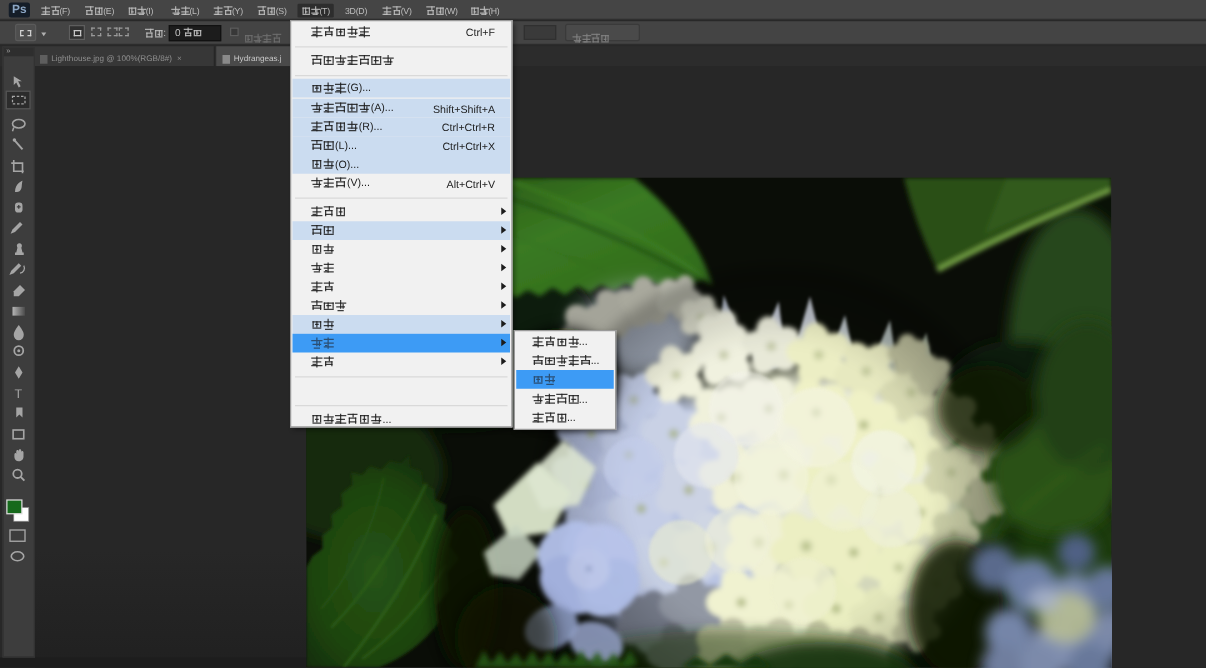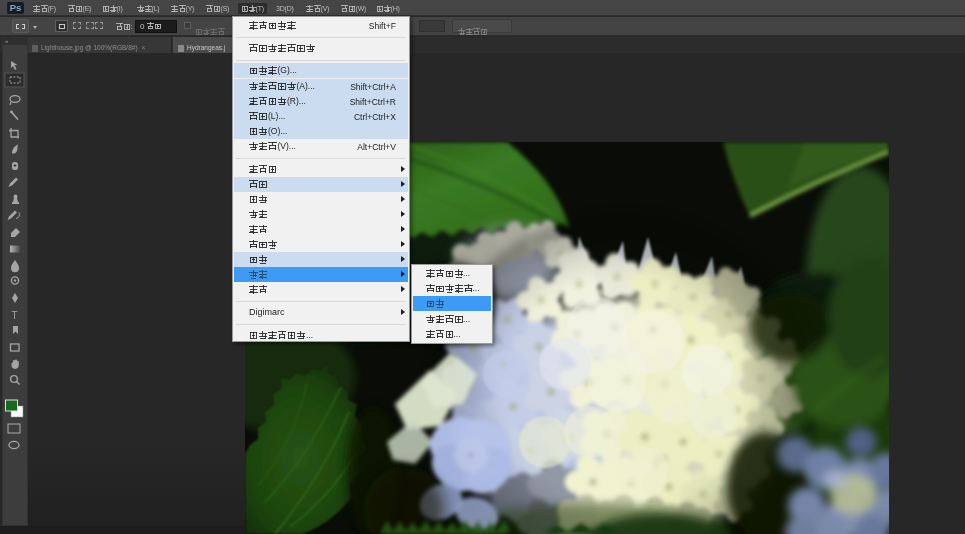--- a/index.html
+++ b/index.html
@@ -626,37 +626,37 @@
     <defs>
       <linearGradient id="tg" x1="0" y1="0" x2="1" y2="0">
         <stop offset="0" stop-color="#b5b5b5"></stop>
         <stop offset="1" stop-color="#4a4a4a"></stop>
       </linearGradient>
     </defs>
   </svg>
 <div id="menu" class="abs">
     <div class="mrow " style="top:1px">
       <span class="txt"><span class="g" style="margin-right:1px;width:8.5px;height:8.5px"><i style="left:0px;top:1px;width:8.5px;height:1px"></i><i style="left:0.5px;top:4px;width:7.5px;height:1px"></i><i style="left:0px;top:7px;width:8.5px;height:1px"></i><i style="left:3.825px;top:0px;width:1px;height:8.5px"></i><i style="left:1px;top:6px;width:2.5px;height:1px"></i></span><span class="g" style="margin-right:1px;width:8.5px;height:8.5px"><i style="left:0px;top:0.5px;width:8.5px;height:1px"></i><i style="left:1px;top:3.5px;width:6.5px;height:1px"></i><i style="left:1px;top:6px;width:6.5px;height:1px"></i><i style="left:1px;top:3.5px;width:1px;height:4.5px"></i><i style="left:6.5px;top:3.5px;width:1px;height:4.5px"></i><i style="left:4.25px;top:0px;width:1px;height:3.5px"></i></span><span class="g" style="margin-right:1px;width:8.5px;height:8.5px"><i style="left:0.5px;top:1.5px;width:7.5px;height:1px"></i><i style="left:0.5px;top:1.5px;width:1px;height:5.5px"></i><i style="left:7px;top:1.5px;width:1px;height:5.5px"></i><i style="left:0.5px;top:7px;width:7.5px;height:1px"></i><i style="left:2.5px;top:4px;width:3.5px;height:1px"></i><i style="left:3.825px;top:1.5px;width:1px;height:5.5px"></i></span><span class="g" style="margin-right:1px;width:8.5px;height:8.5px"><i style="left:0px;top:2px;width:8.5px;height:1px"></i><i style="left:3.825px;top:0px;width:1px;height:6.5px"></i><i style="left:0.5px;top:5px;width:7.5px;height:1px"></i><i style="left:1.5px;top:7.5px;width:5.5px;height:1px"></i><i style="left:6px;top:3px;width:1px;height:4px"></i></span><span class="g" style="margin-right:0px;width:8.5px;height:8.5px"><i style="left:0px;top:1px;width:8.5px;height:1px"></i><i style="left:0.5px;top:4px;width:7.5px;height:1px"></i><i style="left:0px;top:7px;width:8.5px;height:1px"></i><i style="left:3.825px;top:0px;width:1px;height:8.5px"></i><i style="left:1px;top:6px;width:2.5px;height:1px"></i></span></span>
-      <span class="sc lat">Shift+F</span>
+      <span class="sc lat">Ctrl+F</span>
     </div>
     <div class="msep" style="top:19.9px"></div>
     <div class="mrow " style="top:23.7px">
       <span class="txt"><span class="g" style="margin-right:1px;width:8.5px;height:8.5px"><i style="left:0px;top:0.5px;width:8.5px;height:1px"></i><i style="left:1px;top:3.5px;width:6.5px;height:1px"></i><i style="left:1px;top:6px;width:6.5px;height:1px"></i><i style="left:1px;top:3.5px;width:1px;height:4.5px"></i><i style="left:6.5px;top:3.5px;width:1px;height:4.5px"></i><i style="left:4.25px;top:0px;width:1px;height:3.5px"></i></span><span class="g" style="margin-right:1px;width:8.5px;height:8.5px"><i style="left:0.5px;top:1.5px;width:7.5px;height:1px"></i><i style="left:0.5px;top:1.5px;width:1px;height:5.5px"></i><i style="left:7px;top:1.5px;width:1px;height:5.5px"></i><i style="left:0.5px;top:7px;width:7.5px;height:1px"></i><i style="left:2.5px;top:4px;width:3.5px;height:1px"></i><i style="left:3.825px;top:1.5px;width:1px;height:5.5px"></i></span><span class="g" style="margin-right:1px;width:8.5px;height:8.5px"><i style="left:0px;top:2px;width:8.5px;height:1px"></i><i style="left:3.825px;top:0px;width:1px;height:6.5px"></i><i style="left:0.5px;top:5px;width:7.5px;height:1px"></i><i style="left:1.5px;top:7.5px;width:5.5px;height:1px"></i><i style="left:6px;top:3px;width:1px;height:4px"></i></span><span class="g" style="margin-right:1px;width:8.5px;height:8.5px"><i style="left:0px;top:1px;width:8.5px;height:1px"></i><i style="left:0.5px;top:4px;width:7.5px;height:1px"></i><i style="left:0px;top:7px;width:8.5px;height:1px"></i><i style="left:3.825px;top:0px;width:1px;height:8.5px"></i><i style="left:1px;top:6px;width:2.5px;height:1px"></i></span><span class="g" style="margin-right:1px;width:8.5px;height:8.5px"><i style="left:0px;top:0.5px;width:8.5px;height:1px"></i><i style="left:1px;top:3.5px;width:6.5px;height:1px"></i><i style="left:1px;top:6px;width:6.5px;height:1px"></i><i style="left:1px;top:3.5px;width:1px;height:4.5px"></i><i style="left:6.5px;top:3.5px;width:1px;height:4.5px"></i><i style="left:4.25px;top:0px;width:1px;height:3.5px"></i></span><span class="g" style="margin-right:1px;width:8.5px;height:8.5px"><i style="left:0.5px;top:1.5px;width:7.5px;height:1px"></i><i style="left:0.5px;top:1.5px;width:1px;height:5.5px"></i><i style="left:7px;top:1.5px;width:1px;height:5.5px"></i><i style="left:0.5px;top:7px;width:7.5px;height:1px"></i><i style="left:2.5px;top:4px;width:3.5px;height:1px"></i><i style="left:3.825px;top:1.5px;width:1px;height:5.5px"></i></span><span class="g" style="margin-right:0px;width:8.5px;height:8.5px"><i style="left:0px;top:2px;width:8.5px;height:1px"></i><i style="left:3.825px;top:0px;width:1px;height:6.5px"></i><i style="left:0.5px;top:5px;width:7.5px;height:1px"></i><i style="left:1.5px;top:7.5px;width:5.5px;height:1px"></i><i style="left:6px;top:3px;width:1px;height:4px"></i></span></span>
     </div>
     <div class="msep" style="top:42.6px"></div>
     <div class="mrow hl-lite" style="top:46.4px">
       <span class="txt"><span class="g" style="margin-right:1px;width:8.5px;height:8.5px"><i style="left:0.5px;top:1.5px;width:7.5px;height:1px"></i><i style="left:0.5px;top:1.5px;width:1px;height:5.5px"></i><i style="left:7px;top:1.5px;width:1px;height:5.5px"></i><i style="left:0.5px;top:7px;width:7.5px;height:1px"></i><i style="left:2.5px;top:4px;width:3.5px;height:1px"></i><i style="left:3.825px;top:1.5px;width:1px;height:5.5px"></i></span><span class="g" style="margin-right:1px;width:8.5px;height:8.5px"><i style="left:0px;top:2px;width:8.5px;height:1px"></i><i style="left:3.825px;top:0px;width:1px;height:6.5px"></i><i style="left:0.5px;top:5px;width:7.5px;height:1px"></i><i style="left:1.5px;top:7.5px;width:5.5px;height:1px"></i><i style="left:6px;top:3px;width:1px;height:4px"></i></span><span class="g" style="margin-right:0px;width:8.5px;height:8.5px"><i style="left:0px;top:1px;width:8.5px;height:1px"></i><i style="left:0.5px;top:4px;width:7.5px;height:1px"></i><i style="left:0px;top:7px;width:8.5px;height:1px"></i><i style="left:3.825px;top:0px;width:1px;height:8.5px"></i><i style="left:1px;top:6px;width:2.5px;height:1px"></i></span><span class="lat" style="margin-left:1px">(G)...</span></span>
     </div>
     <div class="mrow hl-lite" style="top:61.5px">
       <span class="txt"><span class="g" style="margin-right:1px;width:8.5px;height:8.5px"><i style="left:0px;top:2px;width:8.5px;height:1px"></i><i style="left:3.825px;top:0px;width:1px;height:6.5px"></i><i style="left:0.5px;top:5px;width:7.5px;height:1px"></i><i style="left:1.5px;top:7.5px;width:5.5px;height:1px"></i><i style="left:6px;top:3px;width:1px;height:4px"></i></span><span class="g" style="margin-right:1px;width:8.5px;height:8.5px"><i style="left:0px;top:1px;width:8.5px;height:1px"></i><i style="left:0.5px;top:4px;width:7.5px;height:1px"></i><i style="left:0px;top:7px;width:8.5px;height:1px"></i><i style="left:3.825px;top:0px;width:1px;height:8.5px"></i><i style="left:1px;top:6px;width:2.5px;height:1px"></i></span><span class="g" style="margin-right:1px;width:8.5px;height:8.5px"><i style="left:0px;top:0.5px;width:8.5px;height:1px"></i><i style="left:1px;top:3.5px;width:6.5px;height:1px"></i><i style="left:1px;top:6px;width:6.5px;height:1px"></i><i style="left:1px;top:3.5px;width:1px;height:4.5px"></i><i style="left:6.5px;top:3.5px;width:1px;height:4.5px"></i><i style="left:4.25px;top:0px;width:1px;height:3.5px"></i></span><span class="g" style="margin-right:1px;width:8.5px;height:8.5px"><i style="left:0.5px;top:1.5px;width:7.5px;height:1px"></i><i style="left:0.5px;top:1.5px;width:1px;height:5.5px"></i><i style="left:7px;top:1.5px;width:1px;height:5.5px"></i><i style="left:0.5px;top:7px;width:7.5px;height:1px"></i><i style="left:2.5px;top:4px;width:3.5px;height:1px"></i><i style="left:3.825px;top:1.5px;width:1px;height:5.5px"></i></span><span class="g" style="margin-right:0px;width:8.5px;height:8.5px"><i style="left:0px;top:2px;width:8.5px;height:1px"></i><i style="left:3.825px;top:0px;width:1px;height:6.5px"></i><i style="left:0.5px;top:5px;width:7.5px;height:1px"></i><i style="left:1.5px;top:7.5px;width:5.5px;height:1px"></i><i style="left:6px;top:3px;width:1px;height:4px"></i></span><span class="lat" style="margin-left:1px">(A)...</span></span>
-      <span class="sc lat">Shift+Ctrl+A</span>
+      <span class="sc lat">Shift+Shift+A</span>
     </div>
     <div class="mrow hl-lite" style="top:76.6px">
       <span class="txt"><span class="g" style="margin-right:1px;width:8.5px;height:8.5px"><i style="left:0px;top:1px;width:8.5px;height:1px"></i><i style="left:0.5px;top:4px;width:7.5px;height:1px"></i><i style="left:0px;top:7px;width:8.5px;height:1px"></i><i style="left:3.825px;top:0px;width:1px;height:8.5px"></i><i style="left:1px;top:6px;width:2.5px;height:1px"></i></span><span class="g" style="margin-right:1px;width:8.5px;height:8.5px"><i style="left:0px;top:0.5px;width:8.5px;height:1px"></i><i style="left:1px;top:3.5px;width:6.5px;height:1px"></i><i style="left:1px;top:6px;width:6.5px;height:1px"></i><i style="left:1px;top:3.5px;width:1px;height:4.5px"></i><i style="left:6.5px;top:3.5px;width:1px;height:4.5px"></i><i style="left:4.25px;top:0px;width:1px;height:3.5px"></i></span><span class="g" style="margin-right:1px;width:8.5px;height:8.5px"><i style="left:0.5px;top:1.5px;width:7.5px;height:1px"></i><i style="left:0.5px;top:1.5px;width:1px;height:5.5px"></i><i style="left:7px;top:1.5px;width:1px;height:5.5px"></i><i style="left:0.5px;top:7px;width:7.5px;height:1px"></i><i style="left:2.5px;top:4px;width:3.5px;height:1px"></i><i style="left:3.825px;top:1.5px;width:1px;height:5.5px"></i></span><span class="g" style="margin-right:0px;width:8.5px;height:8.5px"><i style="left:0px;top:2px;width:8.5px;height:1px"></i><i style="left:3.825px;top:0px;width:1px;height:6.5px"></i><i style="left:0.5px;top:5px;width:7.5px;height:1px"></i><i style="left:1.5px;top:7.5px;width:5.5px;height:1px"></i><i style="left:6px;top:3px;width:1px;height:4px"></i></span><span class="lat" style="margin-left:1px">(R)...</span></span>
-      <span class="sc lat">Shift+Ctrl+R</span>
+      <span class="sc lat">Ctrl+Ctrl+R</span>
     </div>
     <div class="mrow hl-lite" style="top:91.7px">
       <span class="txt"><span class="g" style="margin-right:1px;width:8.5px;height:8.5px"><i style="left:0px;top:0.5px;width:8.5px;height:1px"></i><i style="left:1px;top:3.5px;width:6.5px;height:1px"></i><i style="left:1px;top:6px;width:6.5px;height:1px"></i><i style="left:1px;top:3.5px;width:1px;height:4.5px"></i><i style="left:6.5px;top:3.5px;width:1px;height:4.5px"></i><i style="left:4.25px;top:0px;width:1px;height:3.5px"></i></span><span class="g" style="margin-right:0px;width:8.5px;height:8.5px"><i style="left:0.5px;top:1.5px;width:7.5px;height:1px"></i><i style="left:0.5px;top:1.5px;width:1px;height:5.5px"></i><i style="left:7px;top:1.5px;width:1px;height:5.5px"></i><i style="left:0.5px;top:7px;width:7.5px;height:1px"></i><i style="left:2.5px;top:4px;width:3.5px;height:1px"></i><i style="left:3.825px;top:1.5px;width:1px;height:5.5px"></i></span><span class="lat" style="margin-left:1px">(L)...</span></span>
       <span class="sc lat">Ctrl+Ctrl+X</span>
     </div>
     <div class="mrow hl-lite" style="top:106.8px">
       <span class="txt"><span class="g" style="margin-right:1px;width:8.5px;height:8.5px"><i style="left:0.5px;top:1.5px;width:7.5px;height:1px"></i><i style="left:0.5px;top:1.5px;width:1px;height:5.5px"></i><i style="left:7px;top:1.5px;width:1px;height:5.5px"></i><i style="left:0.5px;top:7px;width:7.5px;height:1px"></i><i style="left:2.5px;top:4px;width:3.5px;height:1px"></i><i style="left:3.825px;top:1.5px;width:1px;height:5.5px"></i></span><span class="g" style="margin-right:0px;width:8.5px;height:8.5px"><i style="left:0px;top:2px;width:8.5px;height:1px"></i><i style="left:3.825px;top:0px;width:1px;height:6.5px"></i><i style="left:0.5px;top:5px;width:7.5px;height:1px"></i><i style="left:1.5px;top:7.5px;width:5.5px;height:1px"></i><i style="left:6px;top:3px;width:1px;height:4px"></i></span><span class="lat" style="margin-left:1px">(O)...</span></span>
     </div>
     <div class="mrow " style="top:121.9px">
       <span class="txt"><span class="g" style="margin-right:1px;width:8.5px;height:8.5px"><i style="left:0px;top:2px;width:8.5px;height:1px"></i><i style="left:3.825px;top:0px;width:1px;height:6.5px"></i><i style="left:0.5px;top:5px;width:7.5px;height:1px"></i><i style="left:1.5px;top:7.5px;width:5.5px;height:1px"></i><i style="left:6px;top:3px;width:1px;height:4px"></i></span><span class="g" style="margin-right:1px;width:8.5px;height:8.5px"><i style="left:0px;top:1px;width:8.5px;height:1px"></i><i style="left:0.5px;top:4px;width:7.5px;height:1px"></i><i style="left:0px;top:7px;width:8.5px;height:1px"></i><i style="left:3.825px;top:0px;width:1px;height:8.5px"></i><i style="left:1px;top:6px;width:2.5px;height:1px"></i></span><span class="g" style="margin-right:0px;width:8.5px;height:8.5px"><i style="left:0px;top:0.5px;width:8.5px;height:1px"></i><i style="left:1px;top:3.5px;width:6.5px;height:1px"></i><i style="left:1px;top:6px;width:6.5px;height:1px"></i><i style="left:1px;top:3.5px;width:1px;height:4.5px"></i><i style="left:6.5px;top:3.5px;width:1px;height:4.5px"></i><i style="left:4.25px;top:0px;width:1px;height:3.5px"></i></span><span class="lat" style="margin-left:1px">(V)...</span></span>
@@ -693,24 +693,20 @@
     </div>
     <div class="mrow hl-blue" style="top:250.3px">
       <span class="txt"><span class="g" style="margin-right:1px;width:8.5px;height:8.5px"><i style="left:0px;top:2px;width:8.5px;height:1px"></i><i style="left:3.825px;top:0px;width:1px;height:6.5px"></i><i style="left:0.5px;top:5px;width:7.5px;height:1px"></i><i style="left:1.5px;top:7.5px;width:5.5px;height:1px"></i><i style="left:6px;top:3px;width:1px;height:4px"></i></span><span class="g" style="margin-right:0px;width:8.5px;height:8.5px"><i style="left:0px;top:1px;width:8.5px;height:1px"></i><i style="left:0.5px;top:4px;width:7.5px;height:1px"></i><i style="left:0px;top:7px;width:8.5px;height:1px"></i><i style="left:3.825px;top:0px;width:1px;height:8.5px"></i><i style="left:1px;top:6px;width:2.5px;height:1px"></i></span></span>
       <span class="arr"></span>
     </div>
     <div class="mrow " style="top:265.4px">
       <span class="txt"><span class="g" style="margin-right:1px;width:8.5px;height:8.5px"><i style="left:0px;top:1px;width:8.5px;height:1px"></i><i style="left:0.5px;top:4px;width:7.5px;height:1px"></i><i style="left:0px;top:7px;width:8.5px;height:1px"></i><i style="left:3.825px;top:0px;width:1px;height:8.5px"></i><i style="left:1px;top:6px;width:2.5px;height:1px"></i></span><span class="g" style="margin-right:0px;width:8.5px;height:8.5px"><i style="left:0px;top:0.5px;width:8.5px;height:1px"></i><i style="left:1px;top:3.5px;width:6.5px;height:1px"></i><i style="left:1px;top:6px;width:6.5px;height:1px"></i><i style="left:1px;top:3.5px;width:1px;height:4.5px"></i><i style="left:6.5px;top:3.5px;width:1px;height:4.5px"></i><i style="left:4.25px;top:0px;width:1px;height:3.5px"></i></span></span>
       <span class="arr"></span>
     </div>
     <div class="msep" style="top:284.3px"></div>
-    <div class="mrow " style="top:288.1px">
-      <span class="txt lat" style="font-size:9px">Digimarc</span>
-      <span class="arr"></span>
-    </div>
     <div class="msep" style="top:307px"></div>
     <div class="mrow " style="top:310.8px">
       <span class="txt"><span class="g" style="margin-right:1px;width:8.5px;height:8.5px"><i style="left:0.5px;top:1.5px;width:7.5px;height:1px"></i><i style="left:0.5px;top:1.5px;width:1px;height:5.5px"></i><i style="left:7px;top:1.5px;width:1px;height:5.5px"></i><i style="left:0.5px;top:7px;width:7.5px;height:1px"></i><i style="left:2.5px;top:4px;width:3.5px;height:1px"></i><i style="left:3.825px;top:1.5px;width:1px;height:5.5px"></i></span><span class="g" style="margin-right:1px;width:8.5px;height:8.5px"><i style="left:0px;top:2px;width:8.5px;height:1px"></i><i style="left:3.825px;top:0px;width:1px;height:6.5px"></i><i style="left:0.5px;top:5px;width:7.5px;height:1px"></i><i style="left:1.5px;top:7.5px;width:5.5px;height:1px"></i><i style="left:6px;top:3px;width:1px;height:4px"></i></span><span class="g" style="margin-right:1px;width:8.5px;height:8.5px"><i style="left:0px;top:1px;width:8.5px;height:1px"></i><i style="left:0.5px;top:4px;width:7.5px;height:1px"></i><i style="left:0px;top:7px;width:8.5px;height:1px"></i><i style="left:3.825px;top:0px;width:1px;height:8.5px"></i><i style="left:1px;top:6px;width:2.5px;height:1px"></i></span><span class="g" style="margin-right:1px;width:8.5px;height:8.5px"><i style="left:0px;top:0.5px;width:8.5px;height:1px"></i><i style="left:1px;top:3.5px;width:6.5px;height:1px"></i><i style="left:1px;top:6px;width:6.5px;height:1px"></i><i style="left:1px;top:3.5px;width:1px;height:4.5px"></i><i style="left:6.5px;top:3.5px;width:1px;height:4.5px"></i><i style="left:4.25px;top:0px;width:1px;height:3.5px"></i></span><span class="g" style="margin-right:1px;width:8.5px;height:8.5px"><i style="left:0.5px;top:1.5px;width:7.5px;height:1px"></i><i style="left:0.5px;top:1.5px;width:1px;height:5.5px"></i><i style="left:7px;top:1.5px;width:1px;height:5.5px"></i><i style="left:0.5px;top:7px;width:7.5px;height:1px"></i><i style="left:2.5px;top:4px;width:3.5px;height:1px"></i><i style="left:3.825px;top:1.5px;width:1px;height:5.5px"></i></span><span class="g" style="margin-right:0px;width:8.5px;height:8.5px"><i style="left:0px;top:2px;width:8.5px;height:1px"></i><i style="left:3.825px;top:0px;width:1px;height:6.5px"></i><i style="left:0.5px;top:5px;width:7.5px;height:1px"></i><i style="left:1.5px;top:7.5px;width:5.5px;height:1px"></i><i style="left:6px;top:3px;width:1px;height:4px"></i></span><span class="lat" style="margin-left:1px">...</span></span>
     </div>
   </div>
 <div id="submenu" class="abs">
     <div class="srow " style="top:1px">
       <span class="txt"><span class="g" style="margin-right:1px;width:8.5px;height:8.5px"><i style="left:0px;top:1px;width:8.5px;height:1px"></i><i style="left:0.5px;top:4px;width:7.5px;height:1px"></i><i style="left:0px;top:7px;width:8.5px;height:1px"></i><i style="left:3.825px;top:0px;width:1px;height:8.5px"></i><i style="left:1px;top:6px;width:2.5px;height:1px"></i></span><span class="g" style="margin-right:1px;width:8.5px;height:8.5px"><i style="left:0px;top:0.5px;width:8.5px;height:1px"></i><i style="left:1px;top:3.5px;width:6.5px;height:1px"></i><i style="left:1px;top:6px;width:6.5px;height:1px"></i><i style="left:1px;top:3.5px;width:1px;height:4.5px"></i><i style="left:6.5px;top:3.5px;width:1px;height:4.5px"></i><i style="left:4.25px;top:0px;width:1px;height:3.5px"></i></span><span class="g" style="margin-right:1px;width:8.5px;height:8.5px"><i style="left:0.5px;top:1.5px;width:7.5px;height:1px"></i><i style="left:0.5px;top:1.5px;width:1px;height:5.5px"></i><i style="left:7px;top:1.5px;width:1px;height:5.5px"></i><i style="left:0.5px;top:7px;width:7.5px;height:1px"></i><i style="left:2.5px;top:4px;width:3.5px;height:1px"></i><i style="left:3.825px;top:1.5px;width:1px;height:5.5px"></i></span><span class="g" style="margin-right:0px;width:8.5px;height:8.5px"><i style="left:0px;top:2px;width:8.5px;height:1px"></i><i style="left:3.825px;top:0px;width:1px;height:6.5px"></i><i style="left:0.5px;top:5px;width:7.5px;height:1px"></i><i style="left:1.5px;top:7.5px;width:5.5px;height:1px"></i><i style="left:6px;top:3px;width:1px;height:4px"></i></span><span class="lat">...</span></span>
     </div>
     <div class="srow " style="top:16.2px">

